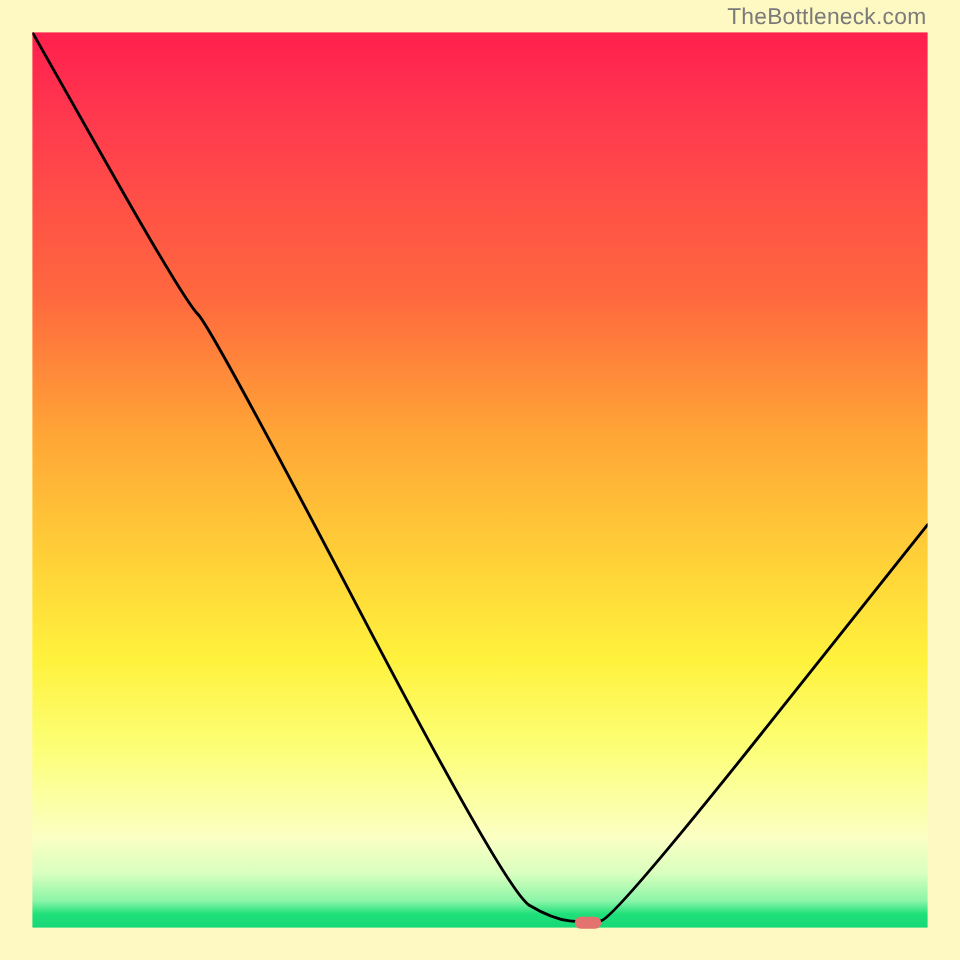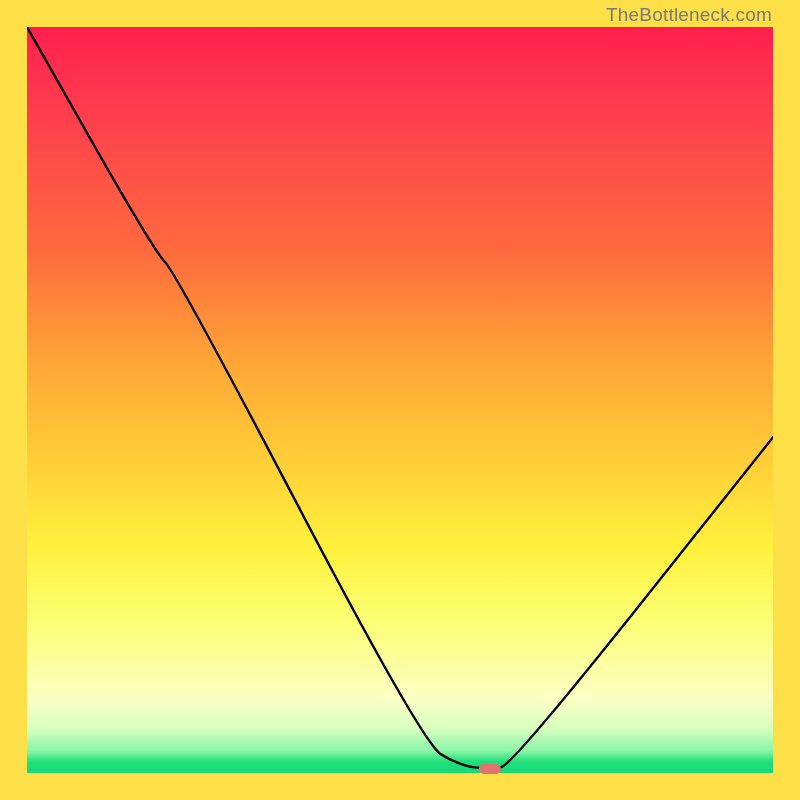--- a/index.html
+++ b/index.html
@@ -8,21 +8,21 @@
     width: 800px;
     height: 800px;
     background: #000;
     overflow: hidden;
     font-family: Arial, Helvetica, sans-serif;
   }
   .frame {
     position: absolute;
     left: 0; top: 0;
     width: 800px; height: 800px;
-    background: #fde047;
+    background: #fef9c3;
   }
   .plot {
     position: absolute;
     left: 27px;
     top: 27px;
     width: 746px;
     height: 746px;
     
     background: linear-gradient(
       to bottom,

